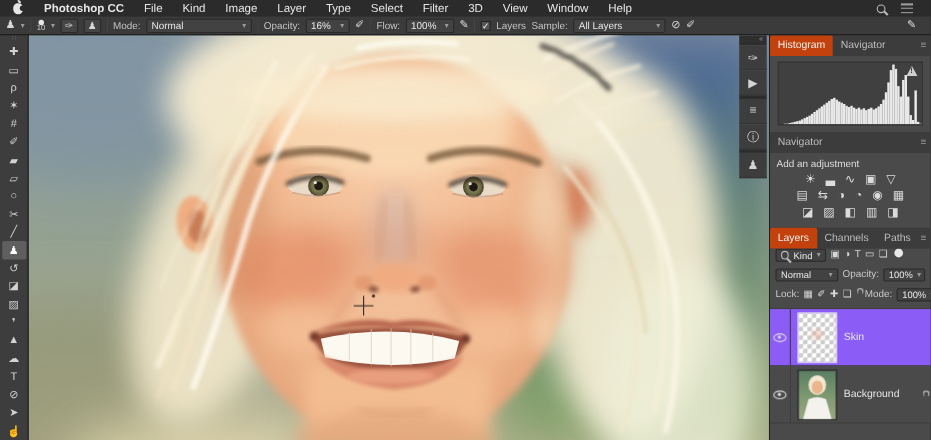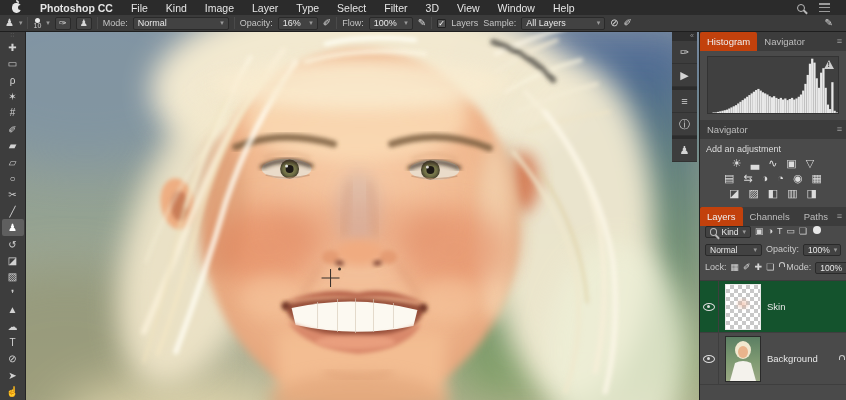--- a/index.html
+++ b/index.html
@@ -77,21 +77,21 @@
   .adj-icon { font-size:11px; line-height:11px; color:#dcdcdc; }
 
   .lyr-row { display:flex; align-items:flex-start; gap:4px; padding:0 5px; height:18px; font-size:9px; color:#c9c9c9; }
   .lyr-row .well { height:12px; font-size:8.5px; }
   .flt-icon { font-size:9px; color:#d6d6d6; }
   .circle-toggle { width:8px; height:8px; background:#e8e8e8; border-radius:50%; margin-left:2px; }
   .grow { flex:1; }
 
   .layers-list { border-top:1px solid #3c3c3c; }
   .layer-item { display:flex; align-items:center; height:52px; border-bottom:1px solid #3e3e3e; background:#4a4a4a; }
-  .layer-item.selected { background:#14532d; }
+  .layer-item.selected { background:#8b5cf6; }
   .eye-cell { width:19px; align-self:stretch; border-right:1px solid #3e3e3e;
     display:flex; align-items:center; justify-content:center; }
   .eye { width:12px; height:8px; border:1.5px solid #dcdcdc; border-radius:50%; position:relative; }
   .eye::after { content:""; position:absolute; left:3px; top:1.5px; width:3px; height:3px; background:#dcdcdc; border-radius:50%; }
   .thumb { width:34px; height:44px; margin:0 7px; position:relative; }
   .thumb.checker { background:
       linear-gradient(45deg,#c8c8c8 25%,transparent 25%,transparent 75%,#c8c8c8 75%) 0 0/8px 8px,
       linear-gradient(45deg,#c8c8c8 25%,#ffffff 25%,#ffffff 75%,#c8c8c8 75%) 4px 4px/8px 8px;
       outline:1px solid #e9e9e9; }
   .thumb.checker::after { content:""; position:absolute; left:9px; top:12px; width:16px; height:14px;

